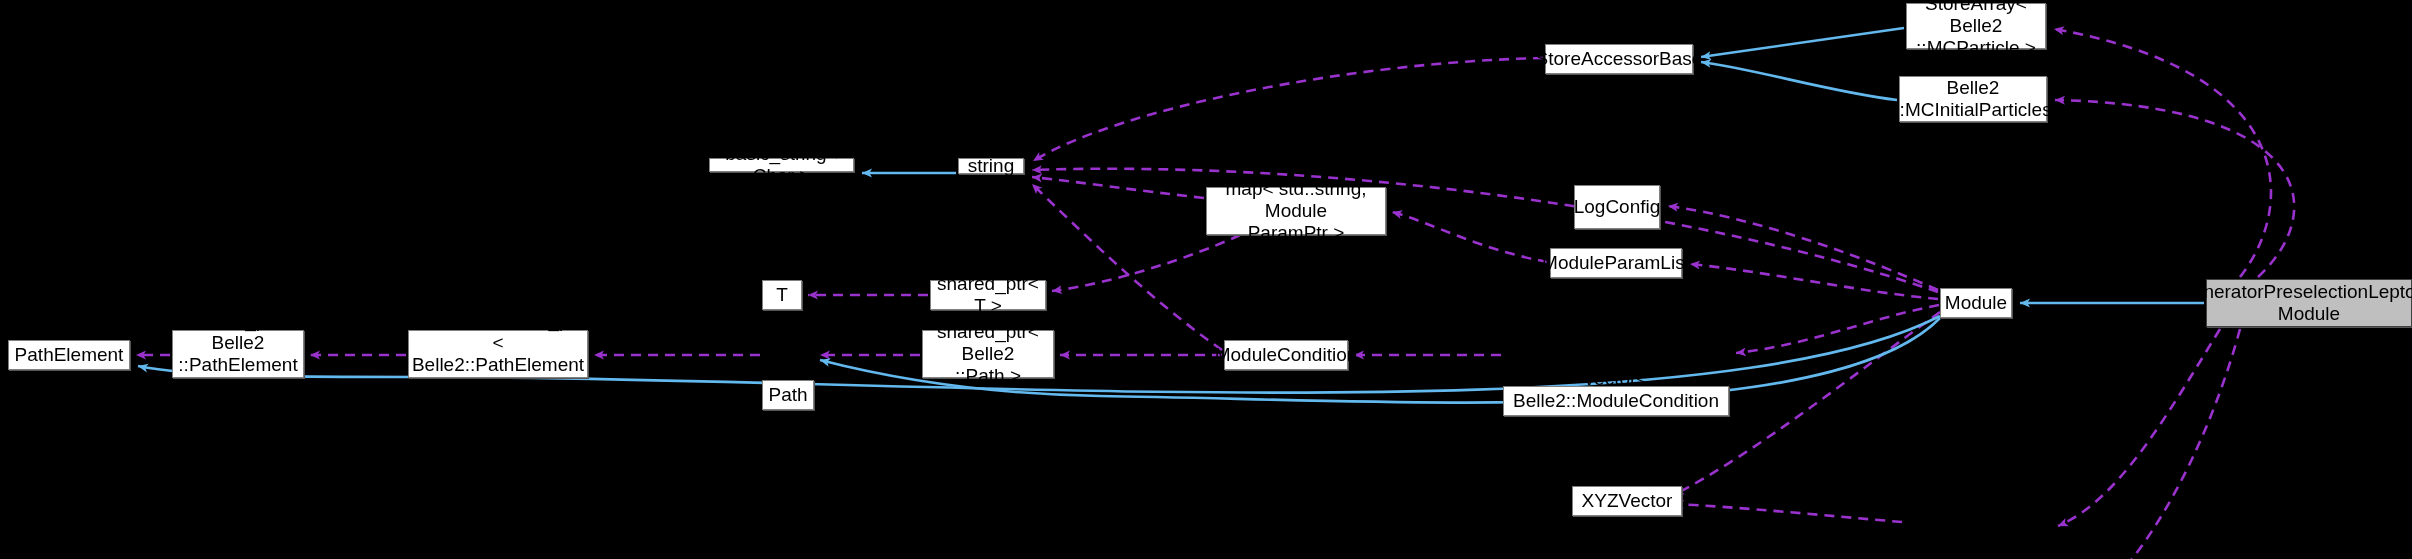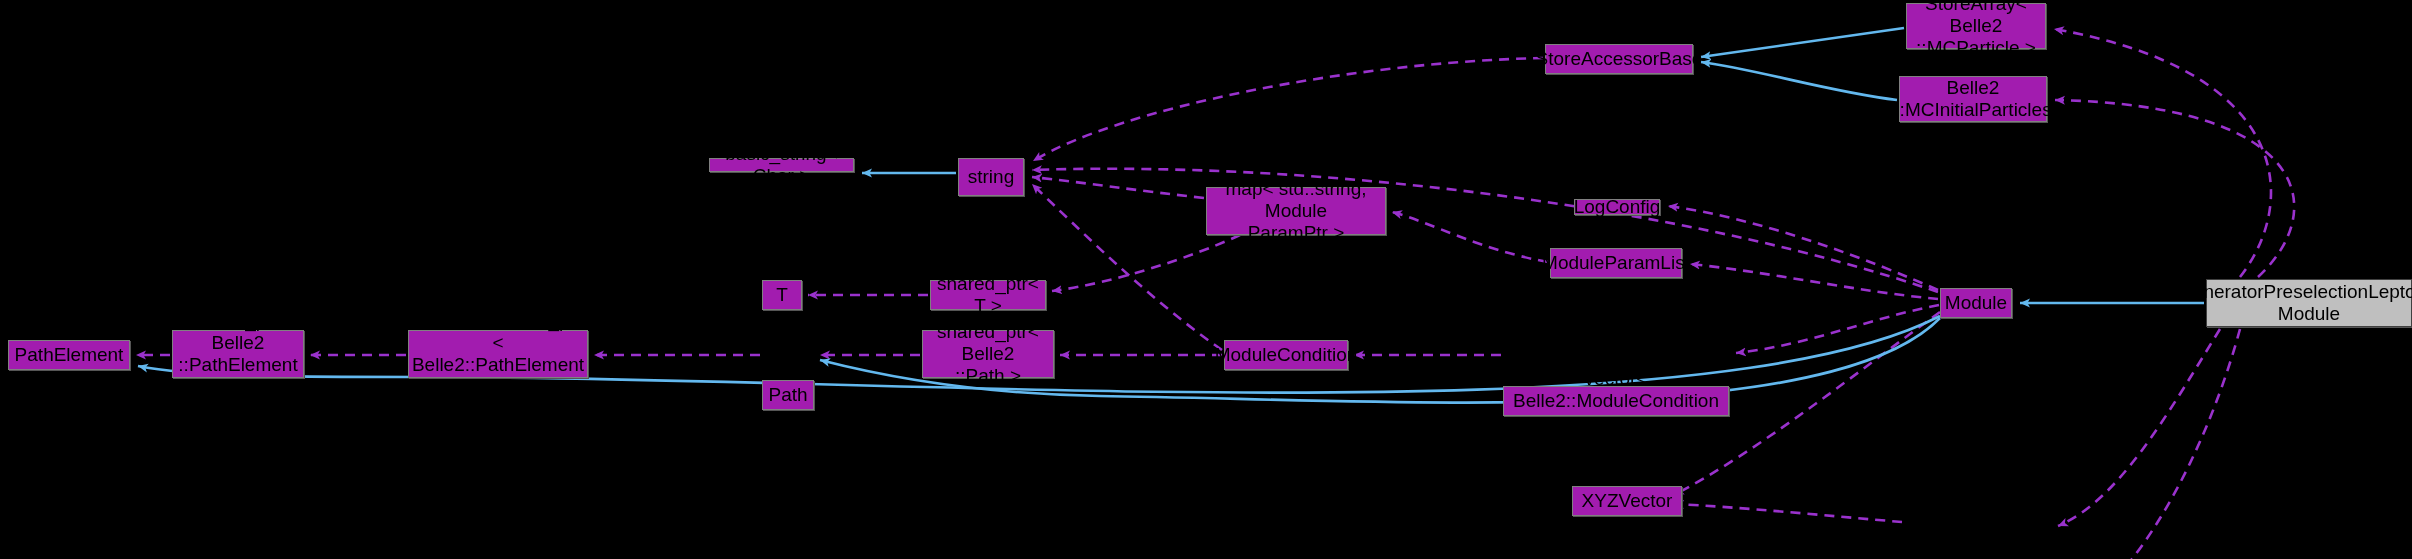--- a/index.html
+++ b/index.html
@@ -2,21 +2,21 @@
 <html><head>
 <meta charset="utf-8">
 <style>
   html,body{margin:0;padding:0;background:#000;}
   body{font-family:"Liberation Sans","DejaVu Sans",sans-serif;}
   #canvas{position:relative;width:2412px;height:559px;background:#000;overflow:hidden;}
   svg.edges{position:absolute;left:0;top:0;width:2412px;height:559px;}
   .node{
     position:absolute;
     box-sizing:border-box;
-    background:#a21caf;
+    background:#ffffff;
     border:1px solid #808080;
     box-shadow:1px 1px 0 0 #555;
     color:#000;
     display:flex;
     align-items:center;
     justify-content:center;
     text-align:center;
     font-size:19px;
     line-height:1.15;
     white-space:pre-line;
@@ -78,29 +78,29 @@
     <div class="node" style="left: 172px; top: 330px; width: 132px; height: 48px;"><span>shared_ptr&lt; Belle2
 ::PathElement &gt;</span></div>
     <div class="node" style="left: 408px; top: 330px; width: 180px; height: 48px;"><span>list&lt; std::shared_ptr
 &lt; Belle2::PathElement &gt; &gt;</span></div>
     <div class="node" style="left: 762px; top: 340px; width: 52px; height: 30px; margin-top: 40px;"><span>Path</span></div>
     <div class="node" style="left: 922px; top: 330px; width: 132px; height: 48px;"><span>shared_ptr&lt; Belle2
 ::Path &gt;</span></div>
     <div class="node" style="left: 762px; top: 280px; width: 40px; height: 30px;"><span>T</span></div>
     <div class="node" style="left: 930px; top: 280px; width: 116px; height: 30px;"><span>shared_ptr&lt; T &gt;</span></div>
     <div class="node" style="left: 709px; top: 158px; width: 145px; height: 14px;"><span>basic_string&lt; Char &gt;</span></div>
-    <div class="node" style="left: 958px; top: 158px; width: 66px; height: 38px;"><span>string</span></div>
+    <div class="node" style="left: 958px; top: 158px; width: 66px; height: 16px;"><span>string</span></div>
     <div class="node" style="left: 1206px; top: 187px; width: 180px; height: 48px;"><span>map&lt; std::string, Module
 ParamPtr &gt;</span></div>
     <div class="node" style="left: 1545px; top: 44px; width: 148px; height: 30px;"><span>StoreAccessorBase</span></div>
     <div class="node" style="left: 1906px; top: 3px; width: 140px; height: 46px;"><span>StoreArray&lt; Belle2
 ::MCParticle &gt;</span></div>
     <div class="node" style="left: 1899px; top: 76px; width: 148px; height: 46px;"><span>StoreObjPtr&lt; Belle2
 ::MCInitialParticles &gt;</span></div>
-    <div class="node" style="left: 1574px; top: 199px; width: 86px; height: 16px;"><span>LogConfig</span></div>
+    <div class="node" style="left: 1574px; top: 185px; width: 86px; height: 44px;"><span>LogConfig</span></div>
     <div class="node" style="left: 1550px; top: 248px; width: 132px; height: 30px;"><span>ModuleParamList</span></div>
     <div class="node" style="left: 1940px; top: 288px; width: 72px; height: 30px;"><span>Module</span></div>
     <div class="node" style="left: 1224px; top: 340px; width: 124px; height: 30px;"><span>ModuleCondition</span></div>
     <div class="node" style="left: 1503px; top: 340px; width: 226px; height: 30px; margin-top: 46px;"><span>vector&lt; Belle2::ModuleCondition &gt;</span></div>
     <div class="node" style="left: 1572px; top: 486px; width: 110px; height: 30px;"><span>XYZVector</span></div>
     <div class="node current" style="left: 2206px; top: 279px; width: 206px; height: 48px;"><span>GeneratorPreselectionLeptonic
 Module</span></div>
   </div>
 
 </body></html>

